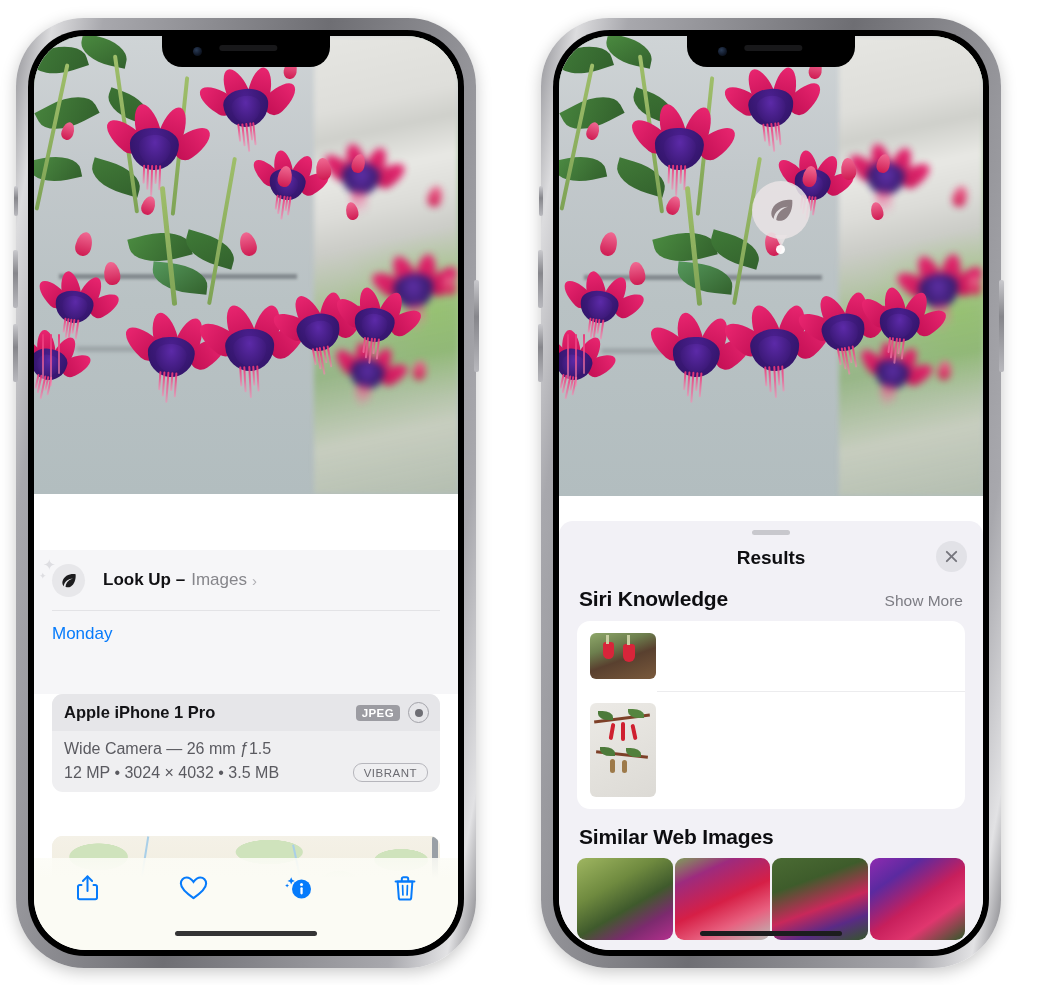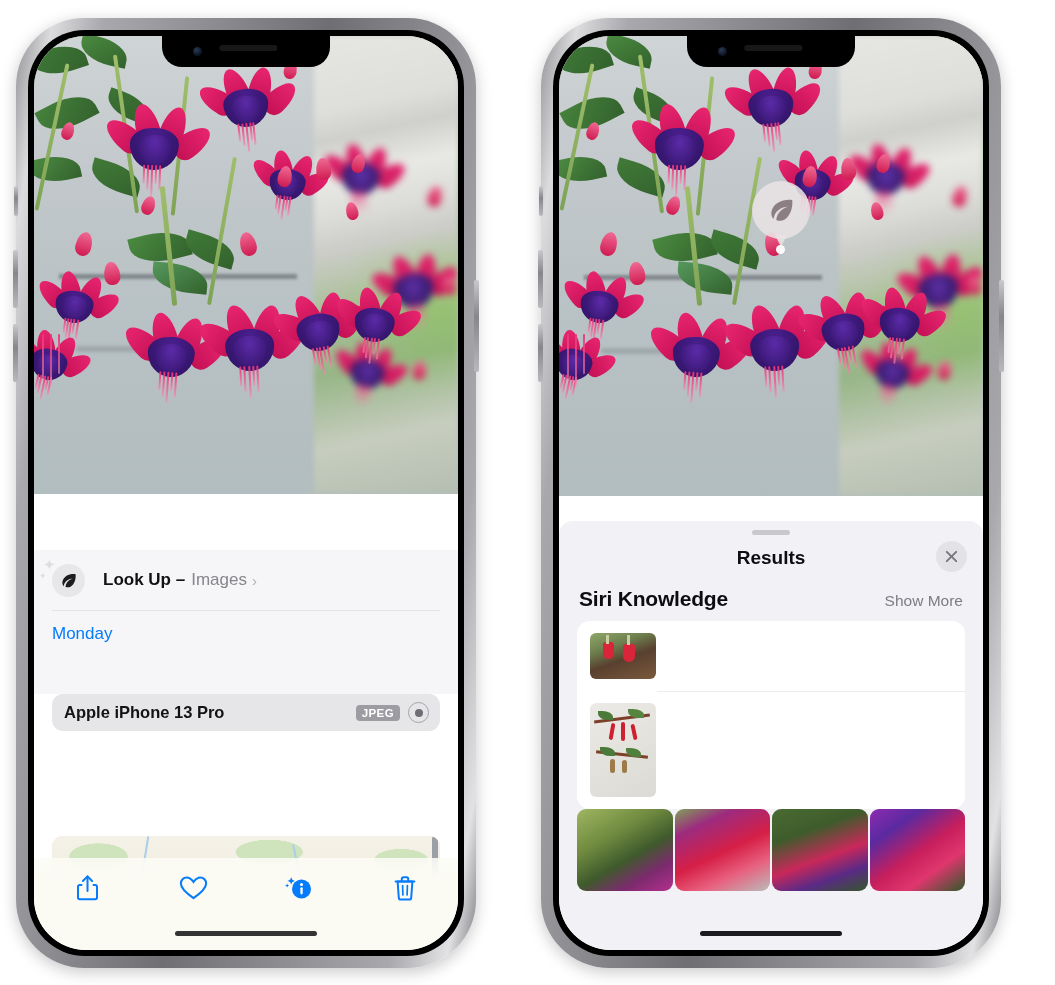--- a/index.html
+++ b/index.html
@@ -565,27 +565,34 @@
 
         <div class="meta-block" style="top:574px;height:84px;">
           <div class="meta-divider"></div>
           <div class="meta-line1">
             <span class="adjust-link">Monday</span>
           </div>
         </div>
 
         <div class="exif-card" style="top:658px;">
           <div class="exif-head">
-            <span class="exif-device">Apple iPhone 13 Pro</span>
+            <span class="exif-device">Apple iPhone 1 Pro</span>
             <span class="exif-head-right">
               <span class="tag-jpeg">JPEG</span>
               <span class="raw-dot">
                   <i></i>
                 </span>
             </span>
+          </div>
+          <div class="exif-body">
+            <div class="exif-lens">Wide Camera — 26 mm ƒ1.5</div>
+            <div class="exif-row2">
+              <span class="exif-size">12 MP • 3024 × 4032 • 3.5 MB</span>
+              <span class="tag-vibrant">VIBRANT</span>
+            </div>
           </div>
         </div>
 
         <div class="map-card" style="top:800px;height:80px;">
           <div class="terrain" style="background:
               radial-gradient(ellipse 48px 22px at 12% 26%, #cfe3bc, #cfe3bc 60%, rgba(207,227,188,0) 62%),
               radial-gradient(ellipse 40px 17px at 30% 72%, #cfe3bc, #cfe3bc 60%, rgba(207,227,188,0) 62%),
               radial-gradient(ellipse 55px 20px at 56% 20%, #cfe3bc, #cfe3bc 60%, rgba(207,227,188,0) 62%),
               radial-gradient(ellipse 36px 24px at 74% 62%, #cfe3bc, #cfe3bc 60%, rgba(207,227,188,0) 62%),
               radial-gradient(ellipse 44px 18px at 90% 30%, #cfe3bc, #cfe3bc 60%, rgba(207,227,188,0) 62%),
@@ -907,20 +914,21 @@
                 </div>
                 <div class="ktext">
                   <div class="ktitle"></div>
                   <div class="kdesc"></div>
                   <div class="ksrc"></div>
                 </div>
                 <div class="kchev"></div>
               </div>
             </div>
 
+          <div class="simhead">Similar Web Images</div>
           <div class="simstrip" id="simStrip">
               <div class="simtile" style="background: linear-gradient(150deg, rgb(159, 182, 97) 0%, rgb(111, 138, 63) 34%, rgb(63, 90, 44) 58%, rgb(124, 42, 110) 78%, rgb(180, 48, 142) 100%);"></div>
               <div class="simtile" style="background: linear-gradient(155deg, rgb(127, 160, 90) 0%, rgb(157, 43, 126) 22%, rgb(214, 31, 70) 52%, rgb(232, 96, 127) 74%, rgb(185, 188, 184) 100%);"></div>
               <div class="simtile" style="background: linear-gradient(160deg, rgb(74, 107, 51) 0%, rgb(62, 92, 43) 30%, rgb(200, 40, 90) 58%, rgb(90, 42, 134) 78%, rgb(53, 86, 42) 100%);"></div>
               <div class="simtile" style="background: linear-gradient(145deg, rgb(142, 43, 176) 0%, rgb(91, 42, 160) 24%, rgb(199, 31, 92) 52%, rgb(224, 54, 110) 72%, rgb(47, 90, 42) 100%);"></div>
             </div>
         </div>
 
         <div class="home-indicator"></div>
       </div>

